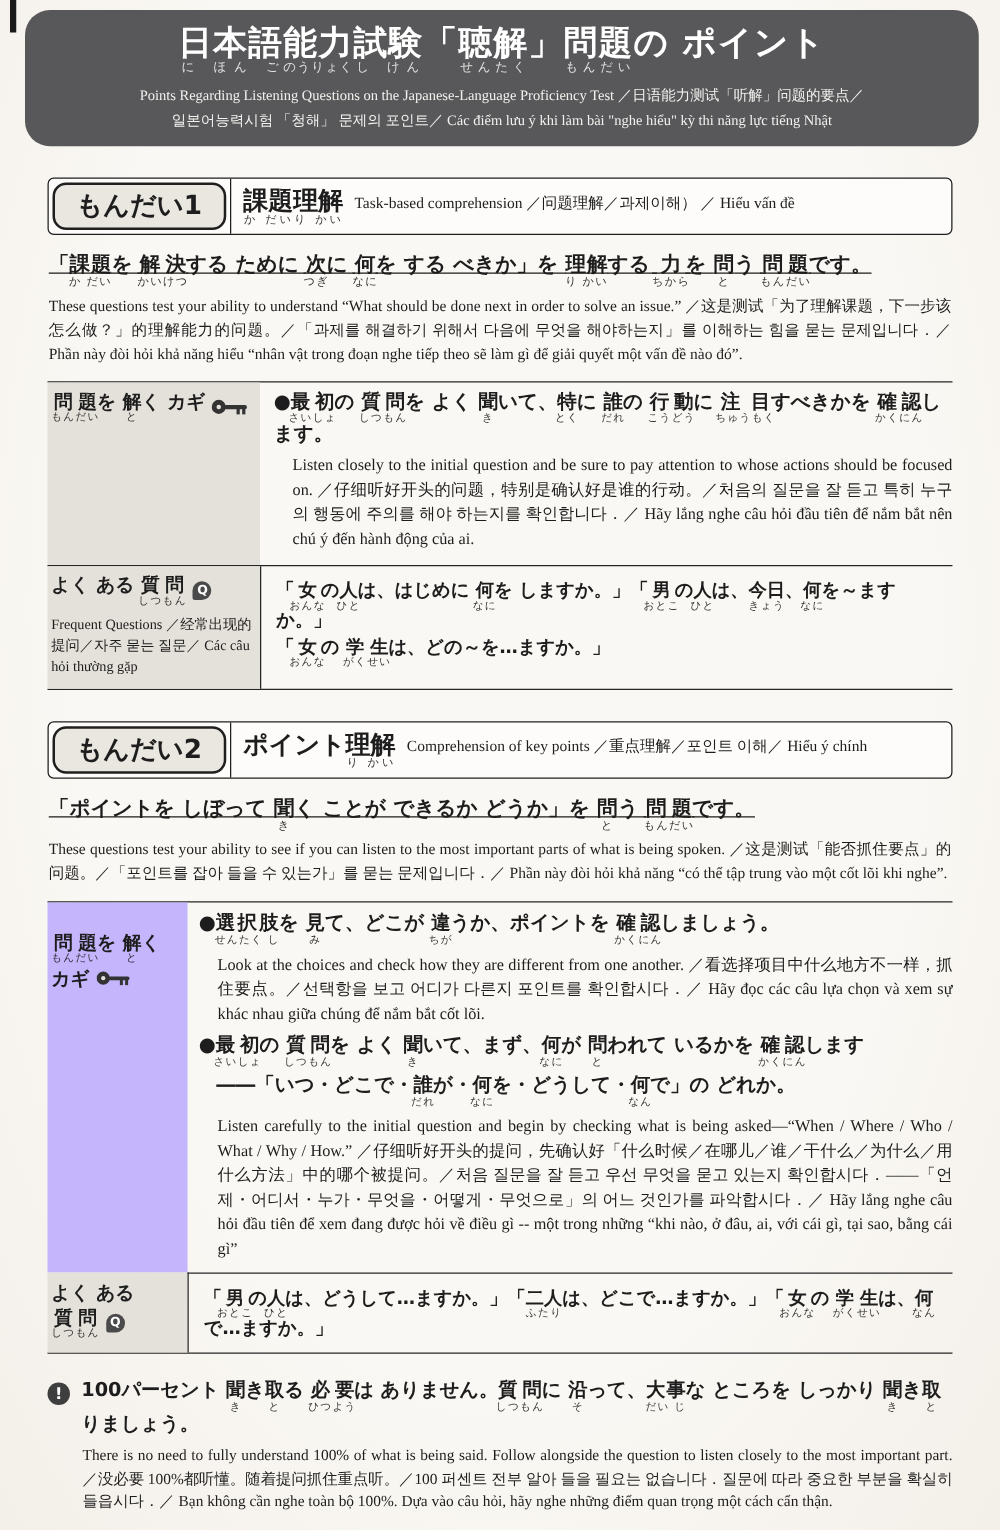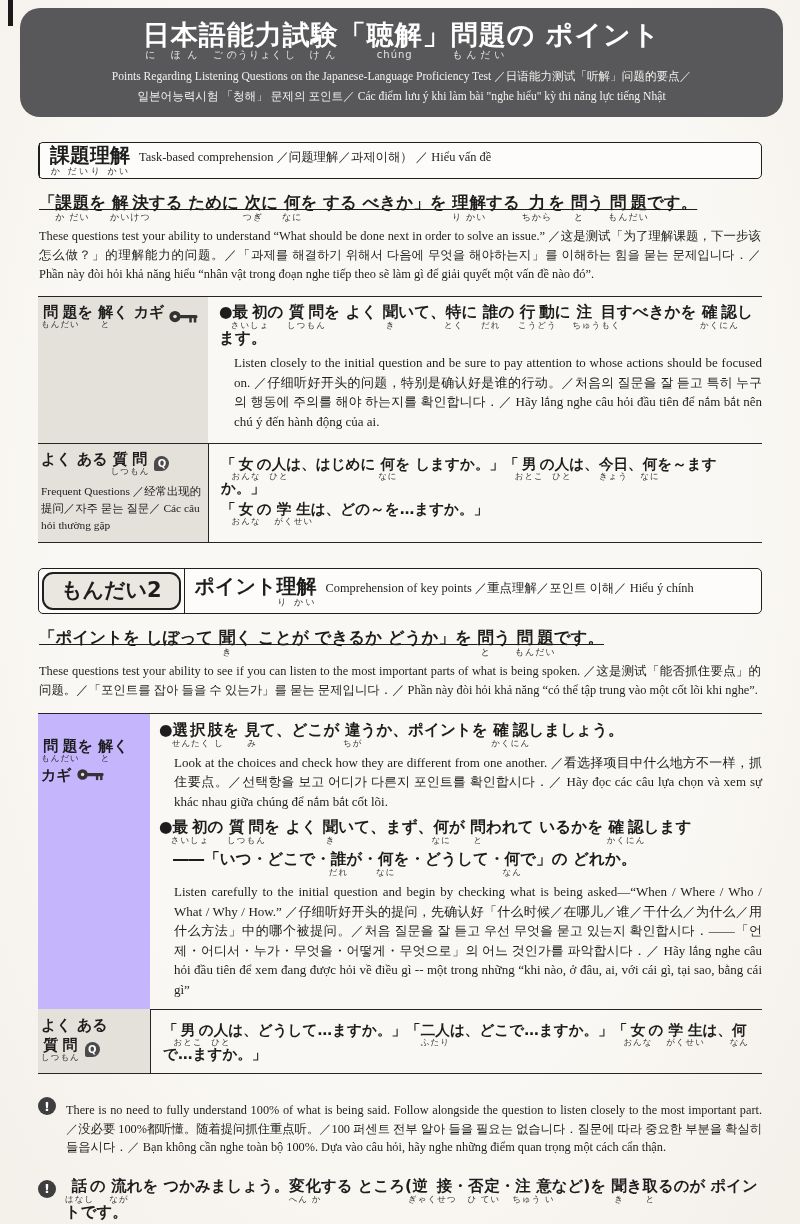--- a/index.html
+++ b/index.html
@@ -90,30 +90,31 @@
     background:#4a4a4a; color:#fff; font-size:10px; font-weight:bold;
     align-items:center; justify-content:center; vertical-align:middle;
   }
 </style>
 </head>
 <body>
 
 <div class="corner-tick"></div>
 
 <div class="banner">
-  <div class="banner-title"><ruby>日本語<rt>に ほん ご</rt></ruby><ruby>能力<rt>のうりょく</rt></ruby><ruby>試験<rt>し けん</rt></ruby>「<ruby>聴解<rt>chúng</rt></ruby>」<ruby>問題<rt>もんだい</rt></ruby>の ポイント</div>
+  <div class="banner-title"><ruby>日本語<rt>に ほん ご</rt></ruby><ruby>能力<rt>のうりょく</rt></ruby><ruby>試験<rt>し けん</rt></ruby>「<ruby>聴解<rt>せんたく</rt></ruby>」<ruby>問題<rt>もんだい</rt></ruby>の ポイント</div>
   <div class="banner-sub">
     <div>Points Regarding Listening Questions on the Japanese-Language Proficiency Test ／日语能力测试「听解」问题的要点／</div>
     <div>일본어능력시험 「청해」 문제의 포인트／ Các điểm lưu ý khi làm bài "nghe hiểu" kỳ thi năng lực tiếng Nhật</div>
   </div>
 </div>
 
 <div class="content">
 
   <div class="sec-header">
+    <div class="sec-label">もんだい1</div>
     <div class="sec-title-area">
       <div class="sec-title"><ruby>課題<rt>か だい</rt></ruby><ruby>理解<rt>り かい</rt></ruby></div>
       <div class="sec-tail serif">Task-based comprehension ／问题理解／과제이해） ／ Hiểu vấn đề</div>
     </div>
   </div>
 
   <div class="intro">「<ruby>課題<rt>か だい</rt></ruby>を <ruby>解決<rt>かいけつ</rt></ruby>する ために <ruby>次<rt>つぎ</rt></ruby>に <ruby>何<rt>なに</rt></ruby>を する べきか」を <ruby>理解<rt>り かい</rt></ruby>する <ruby>力<rt>ちから</rt></ruby>を <ruby>問<rt>と</rt></ruby>う <ruby>問題<rt>もんだい</rt></ruby>です。</div>
   <div class="desc serif">These questions test your ability to understand “What should be done next in order to solve an issue.” ／这是测试「为了理解课题，下一步该怎么做？」的理解能力的问题。／「과제를 해결하기 위해서 다음에 무엇을 해야하는지」를 이해하는 힘을 묻는 문제입니다．／ Phần này đòi hỏi khả năng hiểu “nhân vật trong đoạn nghe tiếp theo sẽ làm gì để giải quyết một vấn đề nào đó”.</div>
 
   <div class="rows1">
@@ -195,20 +196,21 @@
     <div class="b2-faq-right">
       <div>「<ruby>男<rt>おとこ</rt></ruby>の<ruby>人<rt>ひと</rt></ruby>は、どうして…ますか。」「<ruby>二人<rt>ふたり</rt></ruby>は、どこで…ますか。」「<ruby>女<rt>おんな</rt></ruby>の <ruby>学生<rt>がくせい</rt></ruby>は、<ruby>何<rt>なん</rt></ruby>で…ますか。」</div>
     </div>
   </div>
 
 </div>
 
 <div class="note">
   <div class="bang-icon">!</div>
   <div class="note-body">
+    <div class="note-jp">100パーセント <ruby>聞<rt>き</rt></ruby>き<ruby>取<rt>と</rt></ruby>る <ruby>必要<rt>ひつよう</rt></ruby>は ありません。<ruby>質問<rt>しつもん</rt></ruby>に <ruby>沿<rt>そ</rt></ruby>って、<ruby>大事<rt>だい じ</rt></ruby>な ところを しっかり <ruby>聞<rt>き</rt></ruby>き<ruby>取<rt>と</rt></ruby>りましょう。</div>
     <div class="note-desc serif">There is no need to fully understand 100% of what is being said. Follow alongside the question to listen closely to the most important part. ／没必要 100%都听懂。随着提问抓住重点听。／100 퍼센트 전부 알아 들을 필요는 없습니다．질문에 따라 중요한 부분을 확실히 들읍시다．／ Bạn không cần nghe toàn bộ 100%. Dựa vào câu hỏi, hãy nghe những điểm quan trọng một cách cẩn thận.</div>
   </div>
 </div>
 
 <div class="note">
   <div class="bang-icon">!</div>
   <div class="note-body">
     <div class="note-jp"><ruby>話<rt>はなし</rt></ruby>の <ruby>流<rt>なが</rt></ruby>れを つかみましょう。<ruby>変化<rt>へん か</rt></ruby>する ところ(<ruby>逆接<rt>ぎゃくせつ</rt></ruby>・<ruby>否定<rt>ひ てい</rt></ruby>・<ruby>注意<rt>ちゅう い</rt></ruby>など)を <ruby>聞<rt>き</rt></ruby>き<ruby>取<rt>と</rt></ruby>るのが ポイントです。</div>
 
   </div>

